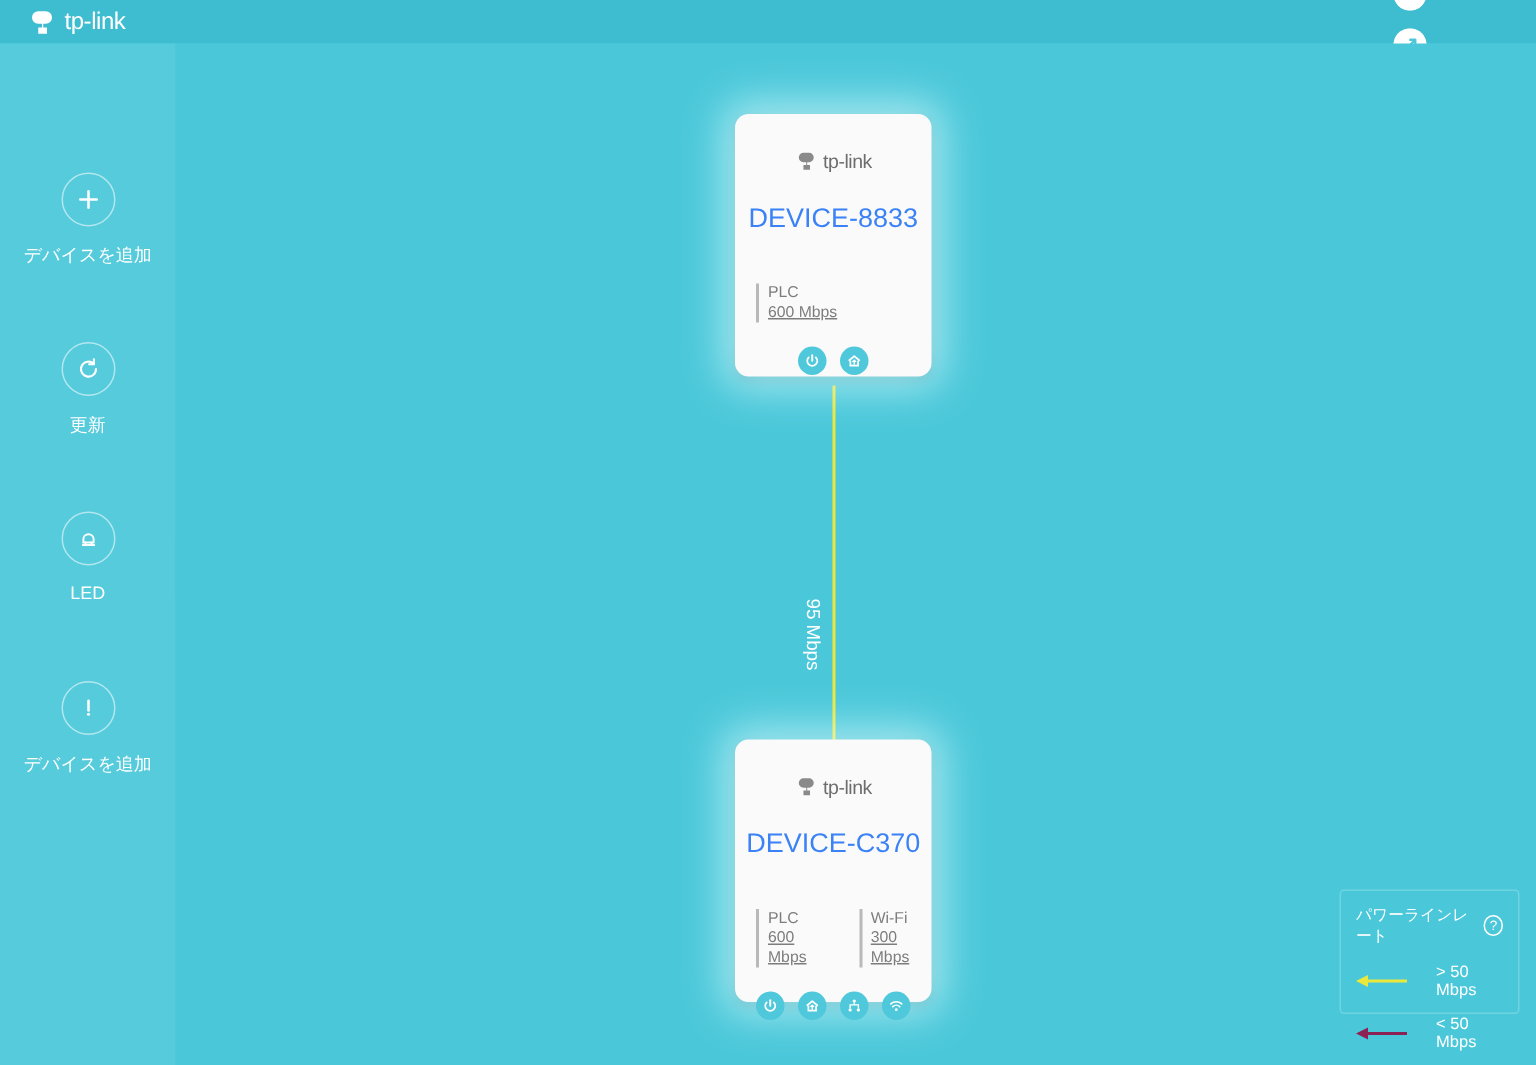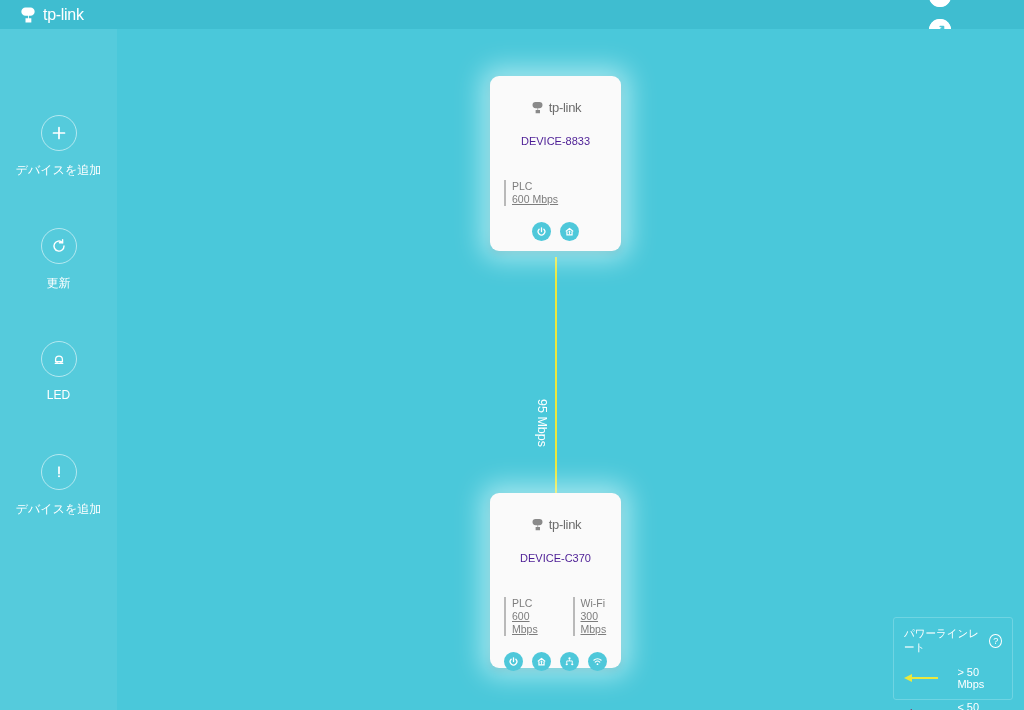--- a/index.html
+++ b/index.html
@@ -118,21 +118,21 @@
     cursor: pointer;
   }
   .dev-logo {
     margin-top: 24px;
     display: flex; align-items: center; gap: 4px;
   }
   .dev-logo .mark { width: 15px; height: 15px; display: block; }
   .dev-logo .txt { font-size: 13px; color: #6d6d6d; letter-spacing: -0.3px; }
   .dev-name {
     margin-top: 20px;
-    font-size: 11px; color: #4c1d95;
+    font-size: 18px; color: #3b82f6;
   }
   .dev-rates {
     margin-top: 33px;
     display: flex; gap: 20px;
     align-self: flex-start; margin-left: 14px;
   }
   .rate {
     border-left: 2px solid #b9b9b9;
     padding-left: 6px; line-height: 1.25;
   }
@@ -169,21 +169,21 @@
   .link-label {
     position: absolute; left: 432px; top: 370px;
     color: #ffffff; font-size: 12.5px;
     transform: rotate(90deg);
     transform-origin: left top;
     white-space: nowrap;
   }
 
   
   .legend {
-    position: absolute; left: 776px; top: 588px;
+    position: absolute; left: 776px; top: 564px;
     width: 120px; height: 83px;
     border: 1px solid #6fd4e2;
     border-radius: 3px;
     padding: 9px 10px;
   }
   .legend-head {
     display: flex; align-items: center; justify-content: space-between;
   }
   .legend-title { color: #ffffff; font-size: 10.5px; }
   .help-ico {

